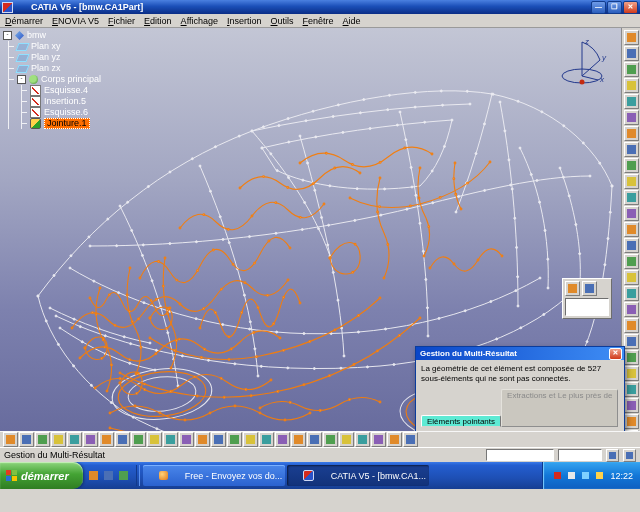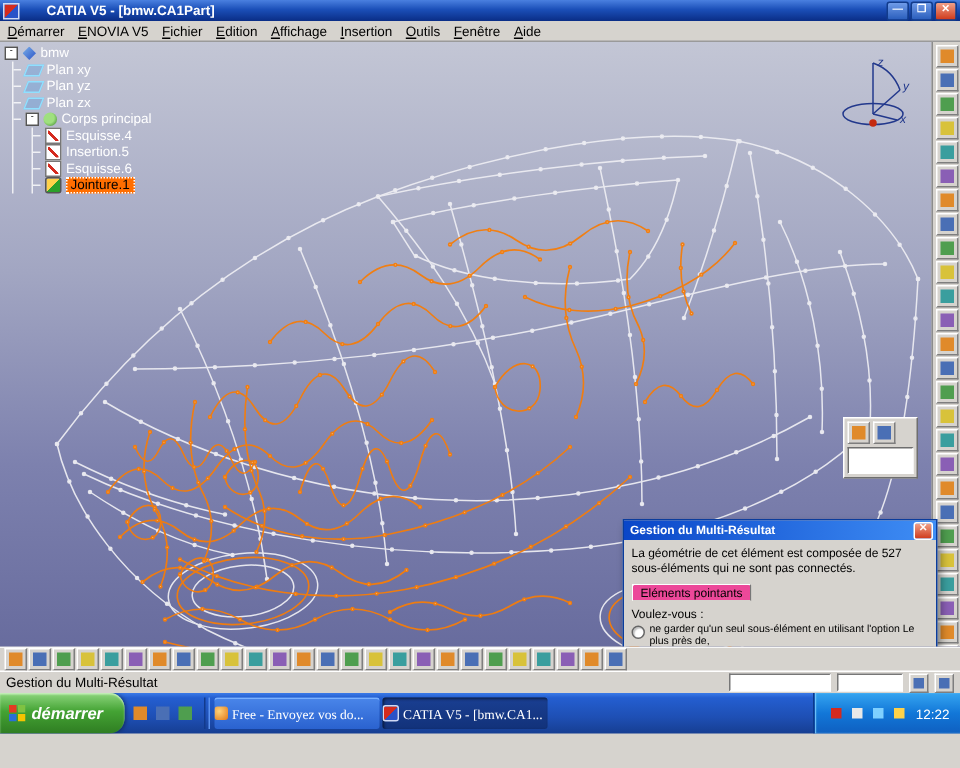--- a/index.html
+++ b/index.html
@@ -81,21 +81,21 @@
     border:1px solid #0b3c9c;box-shadow:2px 3px 6px rgba(0,0,0,.45);font-size:8px;}
   .dialog-title{height:13px;display:flex;align-items:center;padding:0 2px 0 4px;
     background:linear-gradient(90deg,#0a46c8,#3f8ef5);color:#fff;font-weight:bold;font-size:8px;}
   .dialog-title .t{flex:1;white-space:nowrap;overflow:hidden;}
   .dialog-close{width:11px;height:10px;background:linear-gradient(#f0a088,#cf3a1c);
     border:1px solid #fff;border-radius:2px;color:#fff;font-size:7px;line-height:8px;text-align:center;}
   .dialog-body{padding:4px 5px 5px 5px;}
   .msg{line-height:1.3;}
   .tabs{display:flex;margin-top:4px;position:relative;z-index:2;}
   .tab{padding:1px 5px 0 5px;border:1px solid;border-radius:2px 2px 0 0;}
-  .tab.active{background:#ec4899;border-color:#fff #777 #d6d3ce #fff;}
+  .tab.active{background:#5eead4;border-color:#fff #777 #d6d3ce #fff;margin-top:26px;}
   .tab.inactive{background:#cac7bf;border-color:#e4e2dc #8e8e8e #8e8e8e #e4e2dc;color:#8a8a8a;}
   .tabwrap{border:1px solid;border-color:#fff #777 #777 #fff;padding:3px;margin-top:-1px;}
   .listbox{height:24px;background:#fff;border:1px solid;border-color:#777 #fff #fff #777;
     padding:1px 2px;color:#9a9a9a;}
   .question{margin-top:4px;}
   .opt{display:flex;align-items:flex-start;gap:3px;margin-top:2px;font-size:7px;line-height:1.2;}
   .radio{width:7px;height:7px;flex:0 0 auto;border-radius:50%;background:#fff;
     border:1px solid #666;box-shadow:inset 1px 1px 1px rgba(0,0,0,.25);margin-top:1px;}
 
   
@@ -113,23 +113,23 @@
   .taskbar{height:27px;display:flex;align-items:stretch;overflow:hidden;
     background:linear-gradient(180deg,#3a7ae8 0%,#245ed0 12%,#1e4fb4 60%,#163e92 100%);}
   .start-btn{display:flex;align-items:center;gap:4px;padding:0 14px 0 6px;
     background:linear-gradient(180deg,#8ed67e 0%,#44a334 45%,#2f7d22 100%);
     border-radius:0 10px 10px 0;color:#fff;font-size:11px;font-weight:bold;font-style:italic;
     box-shadow:inset 0 1px 1px #c8f0bc, 1px 0 3px rgba(0,0,0,.4);cursor:default;}
   .quicklaunch{display:flex;align-items:center;gap:2px;padding:0 4px;}
   .quicklaunch .ticon{width:11px;height:11px;border-color:transparent;background:transparent;}
   .quicklaunch .ticon::after{inset:1px;}
   .tb-divider{width:2px;margin:3px 2px;border-left:1px solid #12ningún;border-left:1px solid #123a8c;border-right:1px solid #5a92f0;}
-  .task{display:flex;align-items:center;gap:3px;width:110px;margin:3px 1px;padding:0 0;
+  .task{display:flex;align-items:center;gap:17px;width:110px;margin:3px 1px;padding:0 16px;
     color:#fff;font-size:9px;white-space:nowrap;overflow:hidden;border-radius:2px;
-    background:linear-gradient(180deg,#4a86ea,#2a62cf);box-shadow:inset 0 1px 0 #7ab0ff;cursor:default;font-family:Liberation Serif, serif;}
+    background:linear-gradient(180deg,#4a86ea,#2a62cf);box-shadow:inset 0 1px 0 #7ab0ff;cursor:default;}
   .task.active{background:linear-gradient(180deg,#1a3f92,#12327a);
     box-shadow:inset 1px 1px 2px rgba(0,0,0,.55);}
   .task-icon{width:9px;height:9px;flex:0 0 auto;border-radius:2px;}
   .ti-free{background:radial-gradient(circle at 35% 35%,#ffd27a,#e07818);}
   .ti-catia{background:linear-gradient(135deg,#d42a1e 0 50%,#2a52c8 50% 100%);border:1px solid #cfd9f5;}
   .tray{margin-left:auto;display:flex;align-items:center;gap:3px;padding:0 7px 0 9px;
     color:#fff;font-size:9px;border-left:1px solid #0b3a8c;
     background:linear-gradient(180deg,#35a4f0 0%,#1277d8 50%,#0f5fc0 100%);
     box-shadow:inset 1px 0 1px #7fd0ff;}
   .tray .ticon{width:9px;height:9px;border-color:transparent;background:transparent;}
@@ -719,20 +719,21 @@
 
   <div class="dialog">
     <div class="dialog-title">
       <span class="t">Gestion du Multi-Résultat</span>
       <span class="dialog-close">✕</span>
     </div>
     <div class="dialog-body">
       <div class="msg">La géométrie de cet élément est composée de 527 sous-éléments qui ne sont pas connectés.</div>
       <div class="tabs">
         <span class="tab active">Eléments pointants</span>
+        <span class="tab inactive">Extractions et Le plus près de</span>
       </div>
       <div class="question">Voulez-vous :</div>
       <div class="opt">
         <span class="radio"></span>
         <span>ne garder qu'un seul sous-élément en utilisant l'option Le plus près de,</span>
       </div>
 
     </div>
   </div>
 </div>

